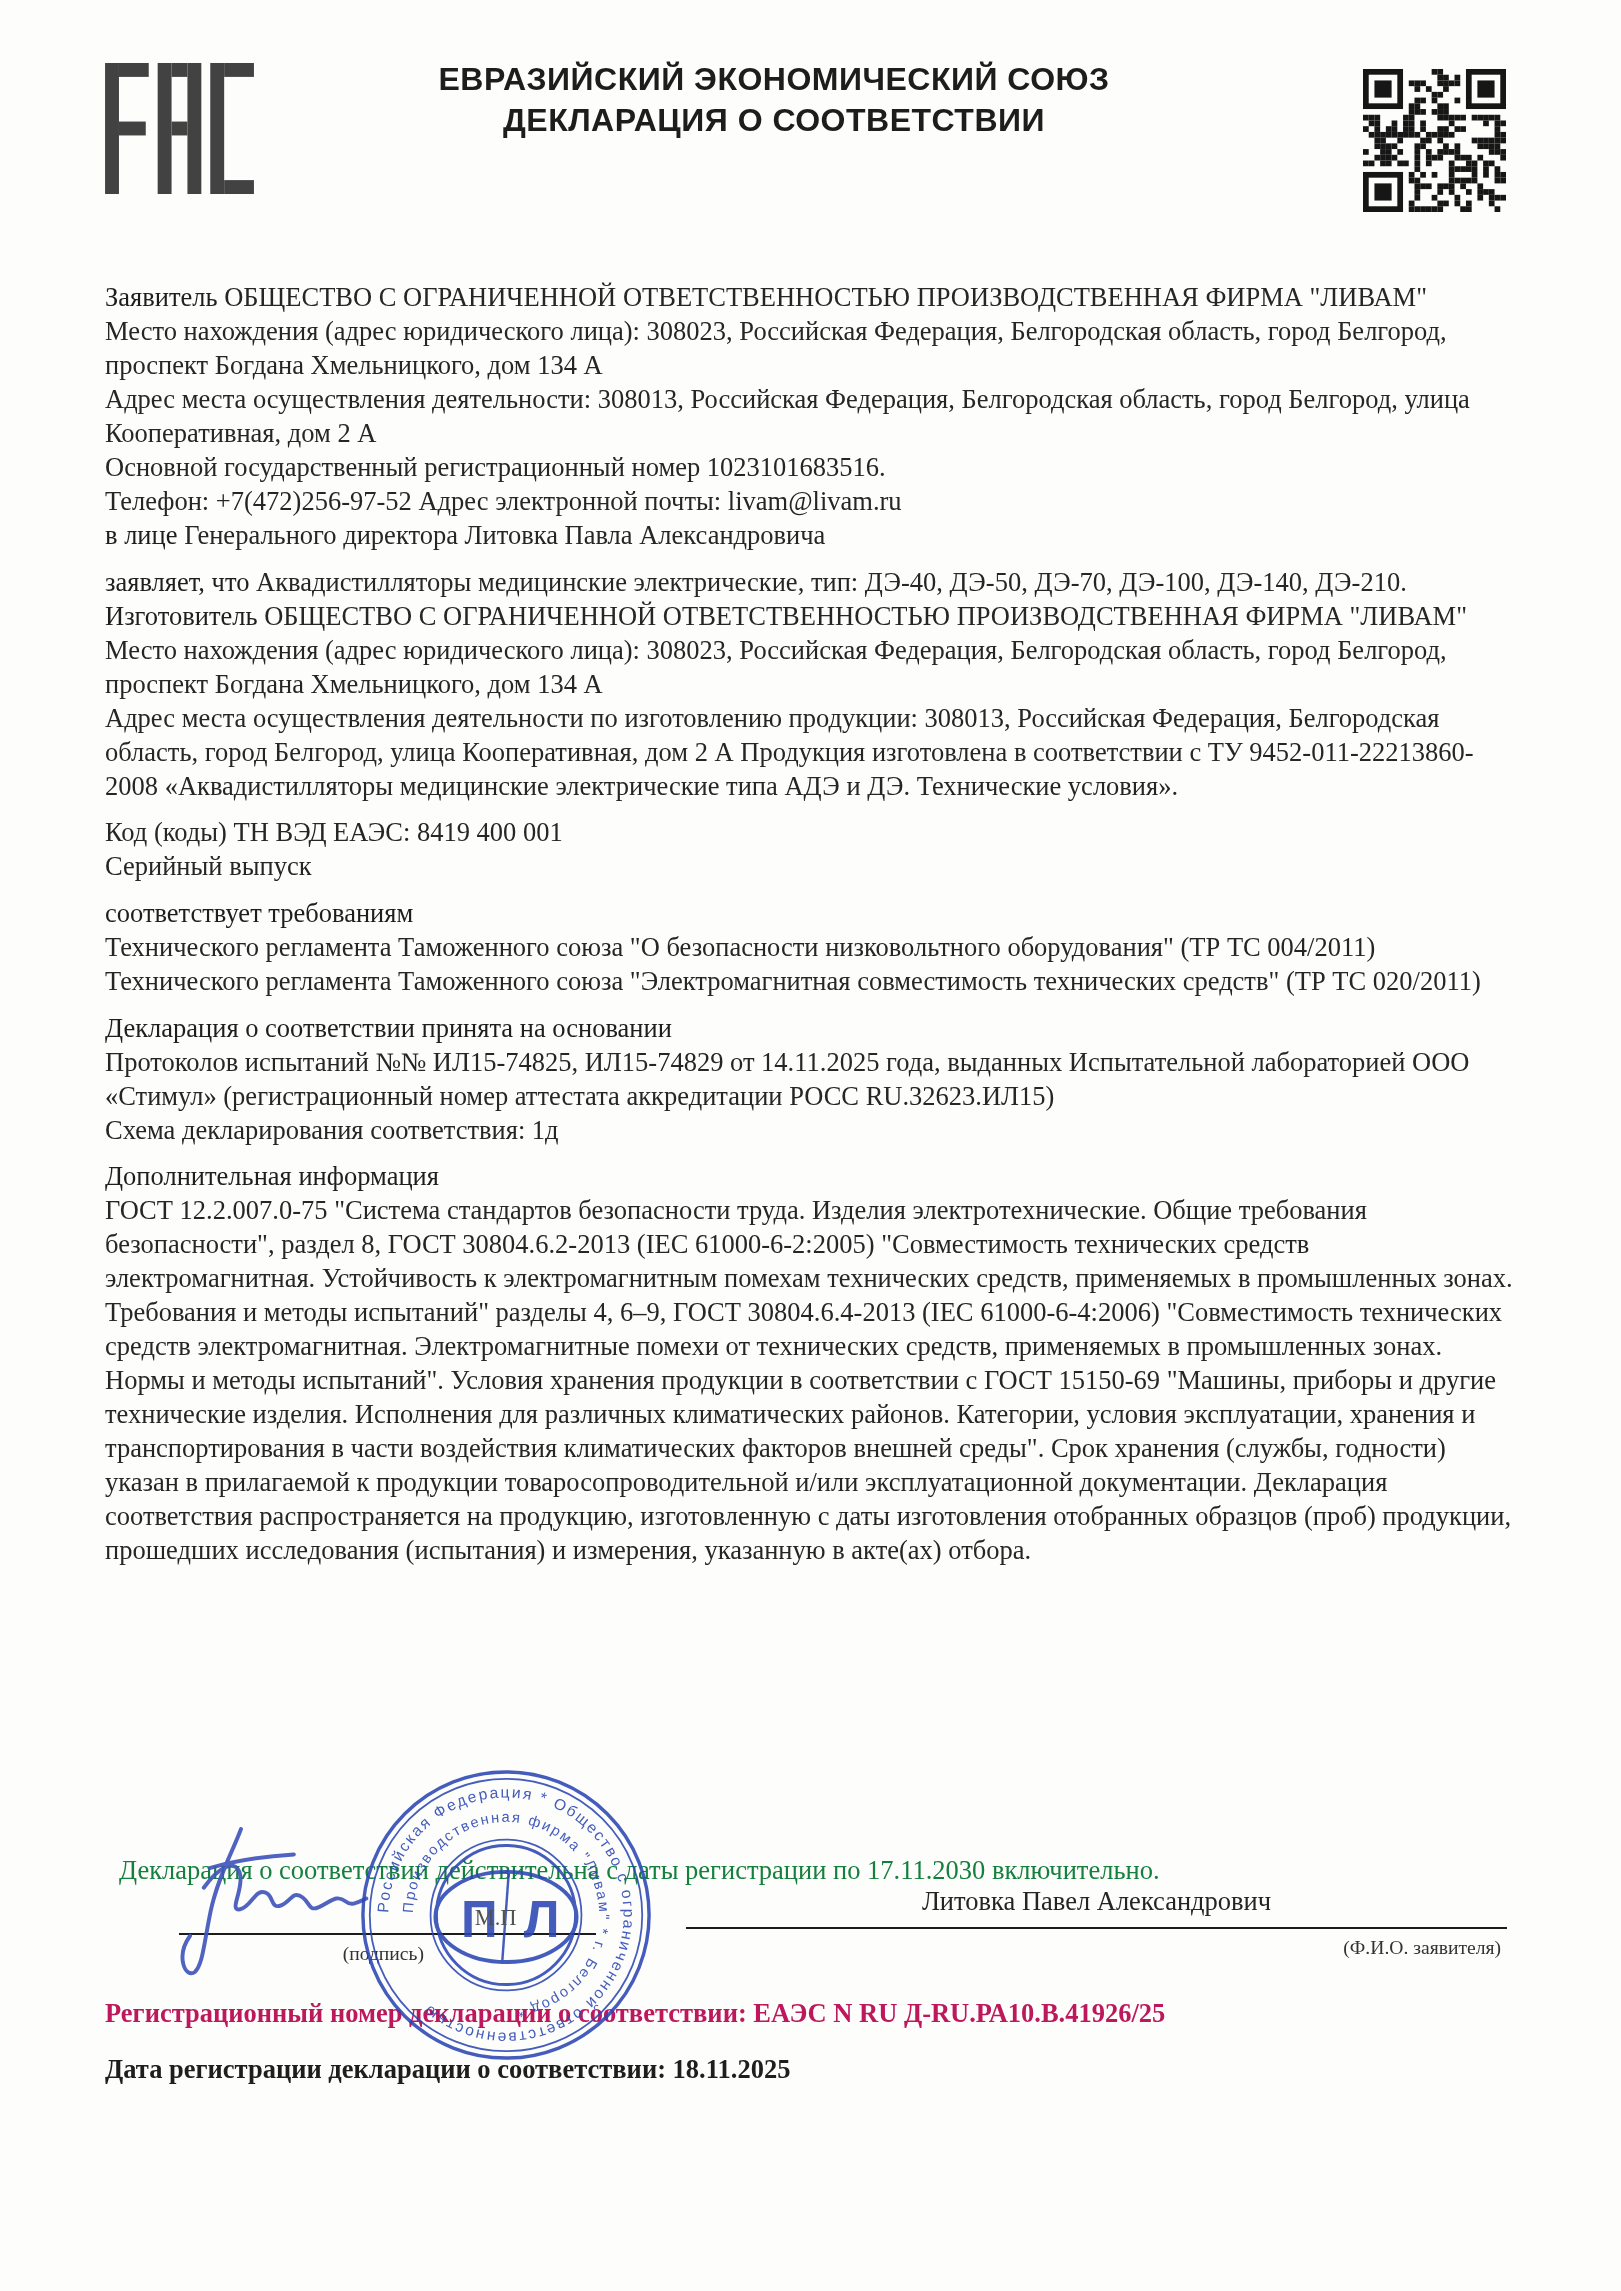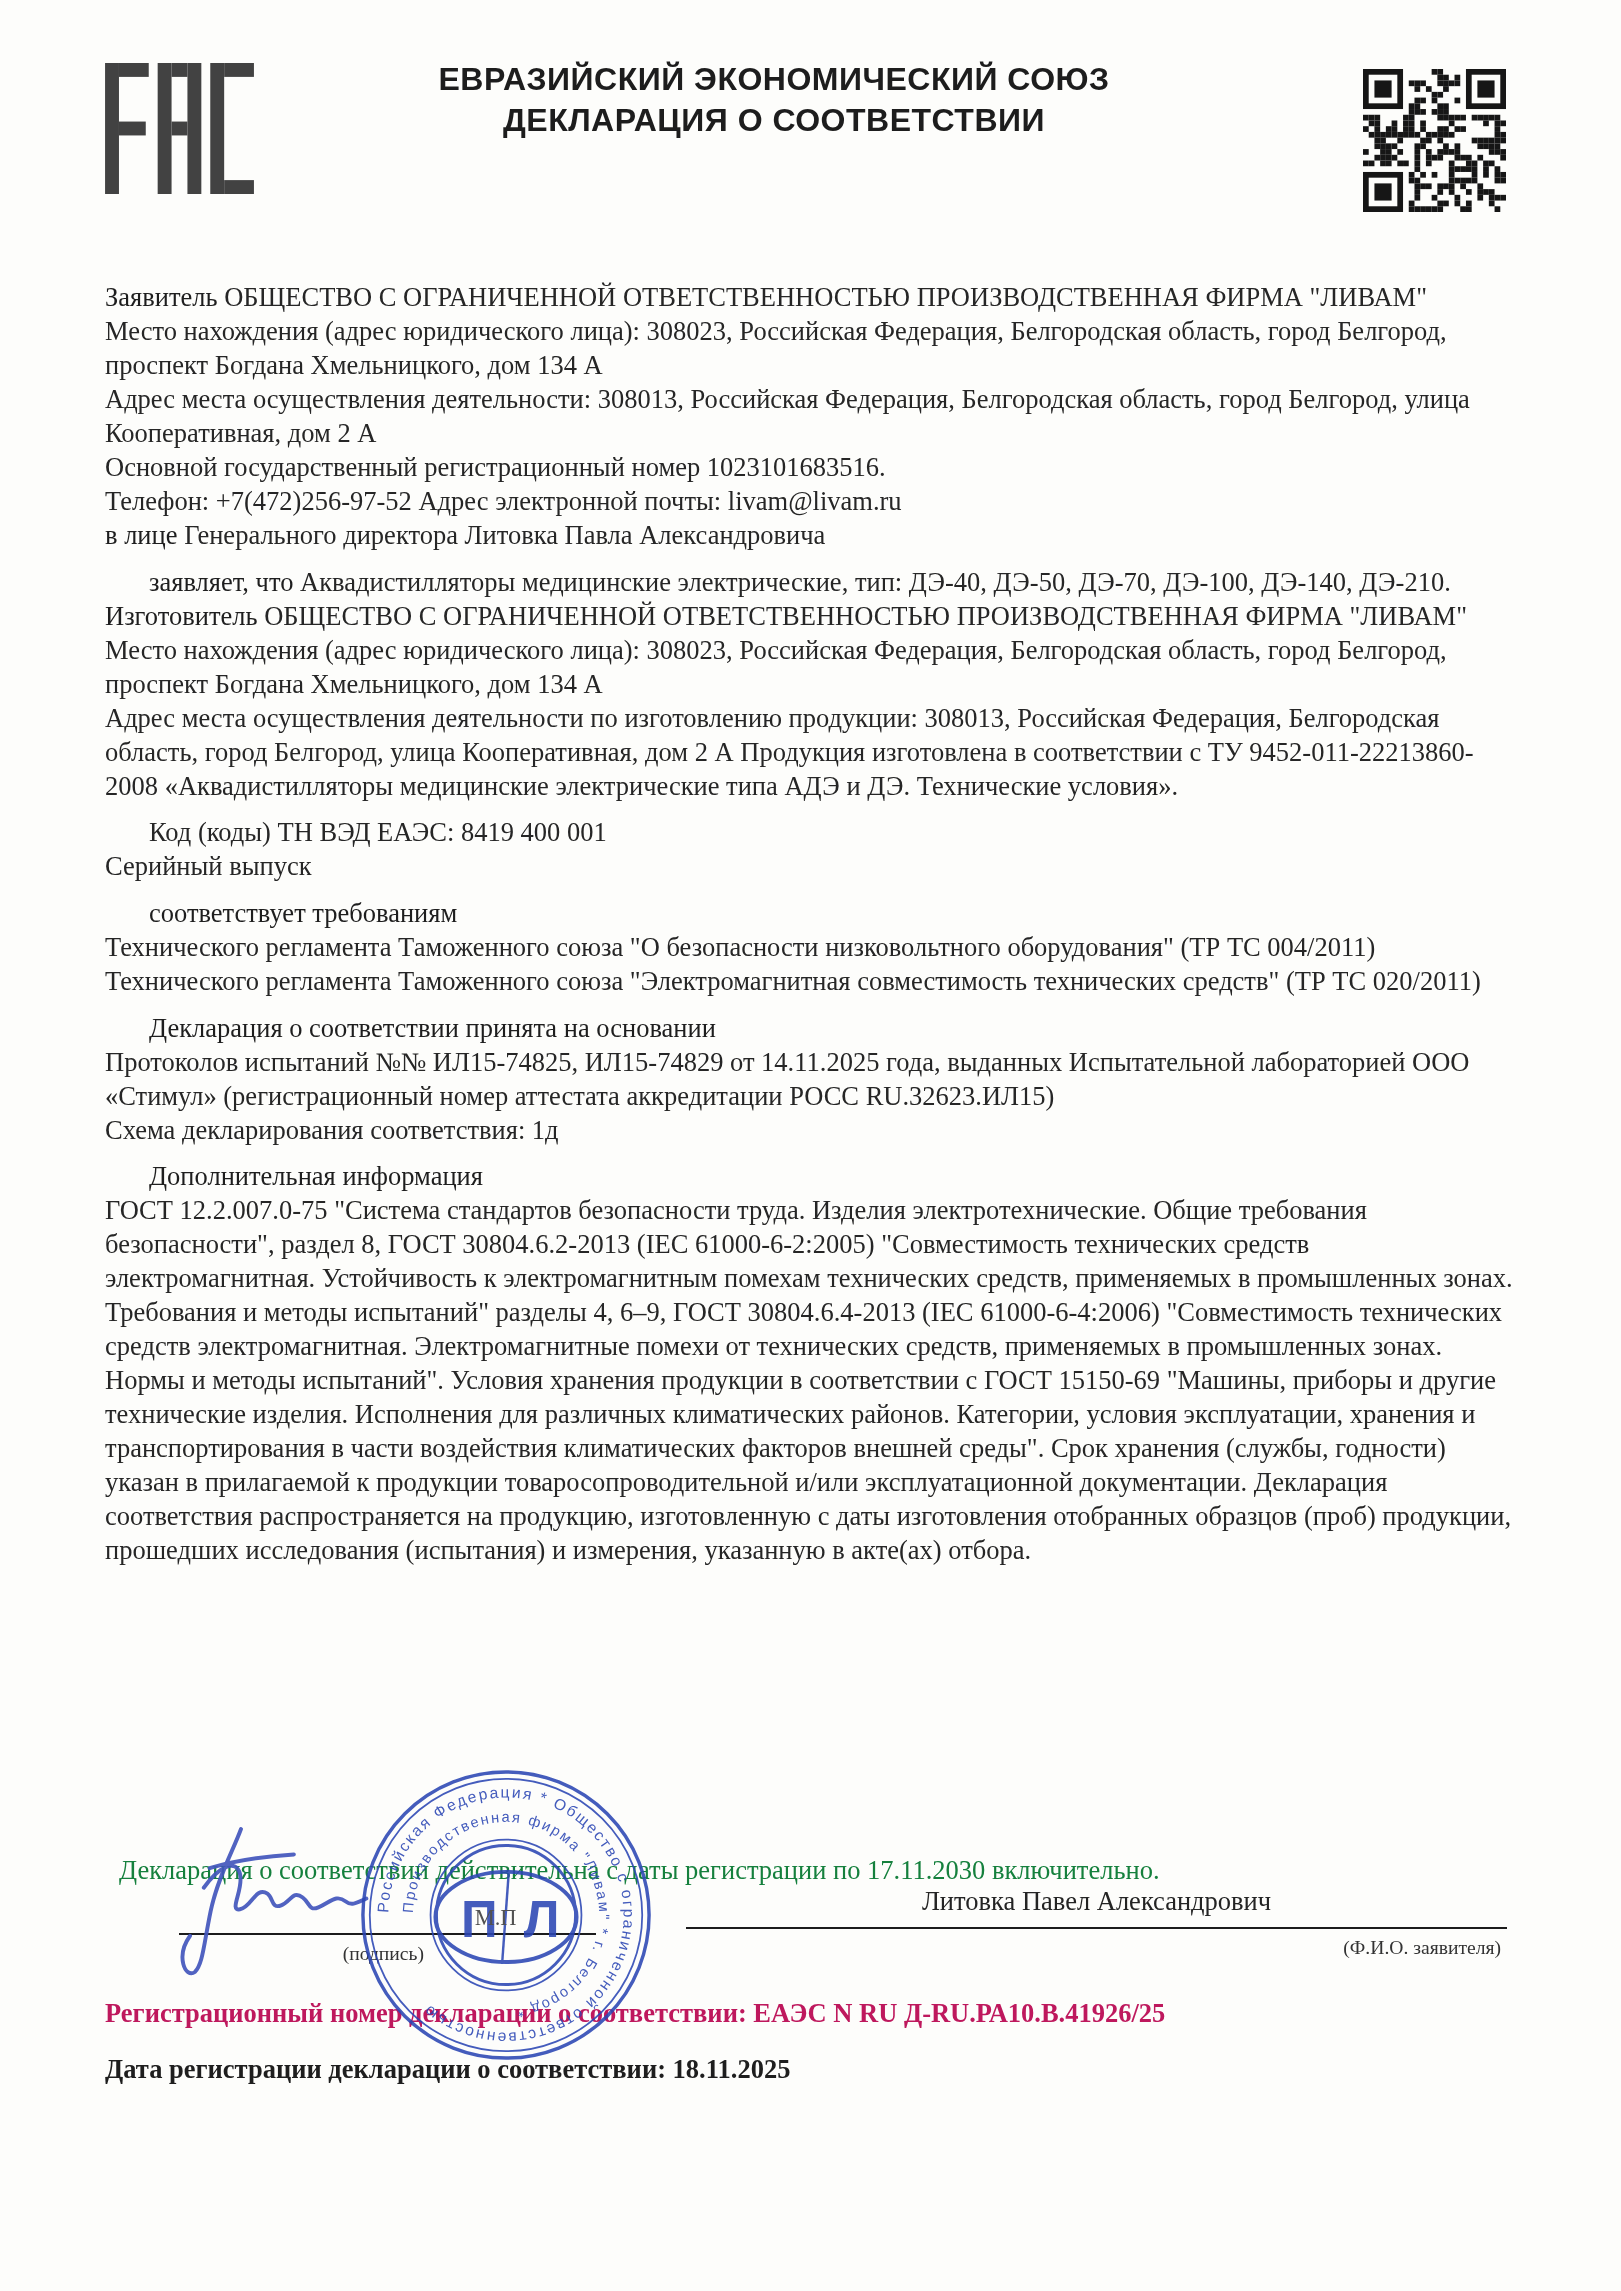--- a/index.html
+++ b/index.html
@@ -12,21 +12,21 @@
   .eac-logo{position:absolute;left:105px;top:63px;width:149px;height:131px;}
   .title{
     position:absolute;left:235px;top:59px;width:1078px;text-align:center;
     font-family:"Liberation Sans", sans-serif;font-weight:bold;
     font-size:32px;line-height:41px;color:#1d1d1d;letter-spacing:0.5px;
   }
   .qr{position:absolute;left:1360px;top:69px;width:149px;height:143px;}
   
   .body{position:absolute;left:105px;top:280px;width:1418px;font-size:26.5px;line-height:34px;}
   .para{margin:0;}
-  .para.gap{margin-top:12.7px;margin-left:44px;}
+  .para.gap{margin-top:12.7px;}
   .para b{font-weight:normal;color:#1e1e1e;}
   
   .validity{position:absolute;left:119px;top:1855px;width:1418px;font-weight:normal;font-size:26.5px;color:#15803d;}
   .sig-line{position:absolute;height:0;border-top:2.9px solid #1c1c1c;}
   .sig-line.left{left:179px;top:1933px;width:417px;}
   .sig-line.right{left:686px;top:1927px;width:821px;}
   .signatory{position:absolute;left:686px;top:1886px;width:821px;text-align:center;font-size:26.5px;color:#242424;}
   .caption{position:absolute;font-size:19.6px;color:#333;text-align:right;}
   .cap-left{left:179px;top:1943px;width:245px;}
   .cap-right{left:680px;top:1937px;width:821px;}

